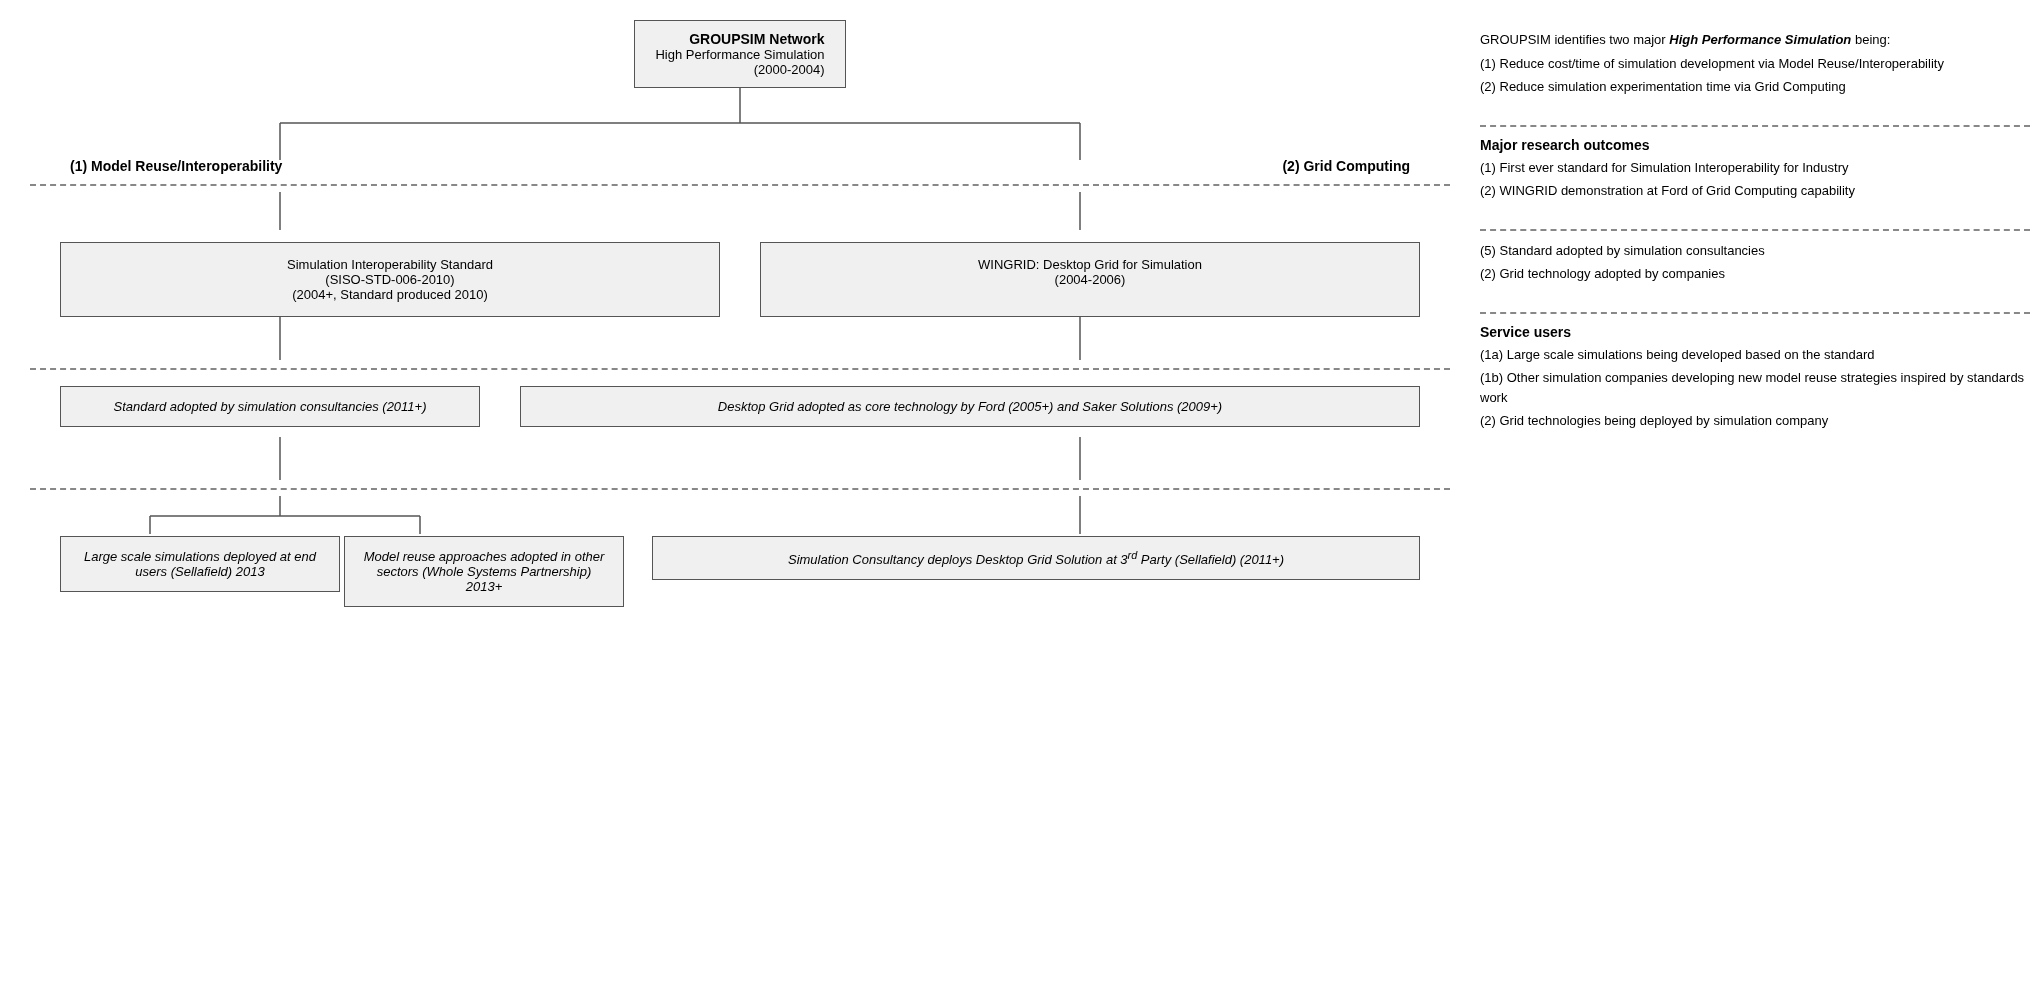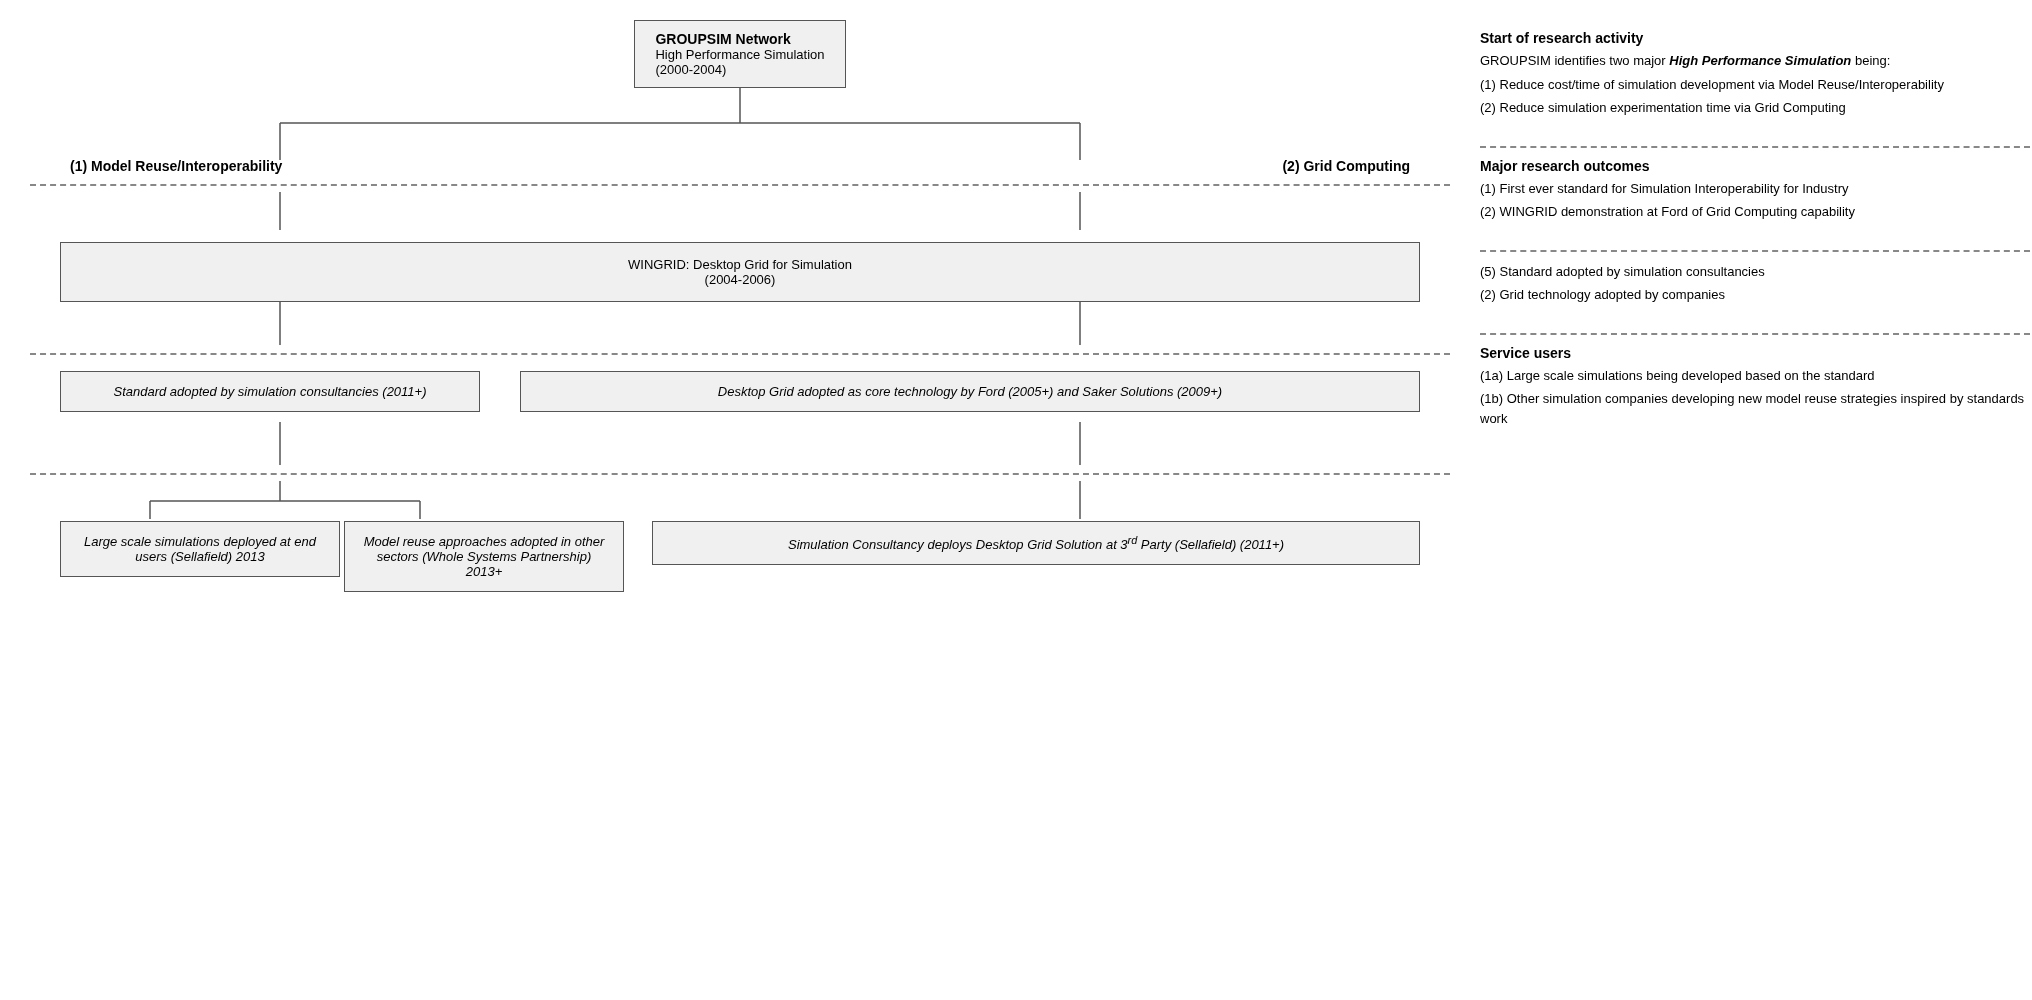--- a/index.html
+++ b/index.html
@@ -35,21 +35,21 @@
     .diagram-area {
       display: flex;
       flex-direction: column;
       gap: 0;
     }
 
     .node {
       border: 1.5px solid #555;
       background: #f0f0f0;
       padding: 10px 20px;
-      text-align: left;
+      text-align: right;
       display: inline-block;
     }
 
     .node-title {
       font-weight: bold;
       font-size: 14px;
     }
 
     .node-sub {
       font-size: 13px;
@@ -185,20 +185,25 @@
 
     <div class="dashed-divider"></div>
 
     <svg class="arrows-level1 connector" width="100%" height="40">
       <line x1="250" y1="0" x2="250" y2="38" stroke="#555" stroke-width="1.5"></line>
       <line x1="1050" y1="0" x2="1050" y2="38" stroke="#555" stroke-width="1.5"></line>
     </svg>
 
     <div class="level1-boxes">
       <div class="level1-box">
+        <div class="box-title">Simulation Interoperability Standard</div>
+        <div class="box-sub">(SISO-STD-006-2010)</div>
+        <div class="box-sub">(2004+, Standard produced 2010)</div>
+      </div>
+      <div class="level1-box">
         <div class="box-title">WINGRID: Desktop Grid for Simulation</div>
         <div class="box-sub">(2004-2006)</div>
       </div>
     </div>
 
     <svg class="level2-arrows connector" width="100%" height="45">
       <line x1="250" y1="0" x2="250" y2="43" stroke="#555" stroke-width="1.5"></line>
       <line x1="1050" y1="0" x2="1050" y2="43" stroke="#555" stroke-width="1.5"></line>
     </svg>
 
@@ -253,21 +258,20 @@
           <div class="box-text">Simulation Consultancy deploys Desktop Grid Solution at 3<sup>rd</sup> Party (Sellafield) (2011+)</div>
         </div>
       </div>
     </div>
 
   </div>
 
   <div class="sidebar-text">
 
     <div class="sidebar-section">
-      <div class="sidebar-section-title">Start of research activity</div>
       <p>
         <span>GROUPSIM identifies two major </span><span class="bold-italic">High Performance Simulation</span><span> being:</span>
       </p>
       <p>(1) Reduce cost/time of simulation development via Model Reuse/Interoperability</p>
       <p>(2) Reduce simulation experimentation time via Grid Computing</p>
     </div>
 
     <div class="sidebar-dashed"></div>
 
     <div class="sidebar-section">
@@ -282,16 +286,17 @@
       <p>(5) Standard adopted by simulation consultancies</p>
       <p>(2) Grid technology adopted by companies</p>
     </div>
 
     <div class="sidebar-dashed"></div>
 
     <div class="sidebar-section">
       <div class="sidebar-section-title">Service users</div>
       <p>(1a) Large scale simulations being developed based on the standard</p>
       <p>(1b) Other simulation companies developing new model reuse strategies inspired by standards work</p>
+      <p>(2) Grid technologies being deployed by simulation company</p>
     </div>
 
   </div>
 </div>
 
 </body></html>

